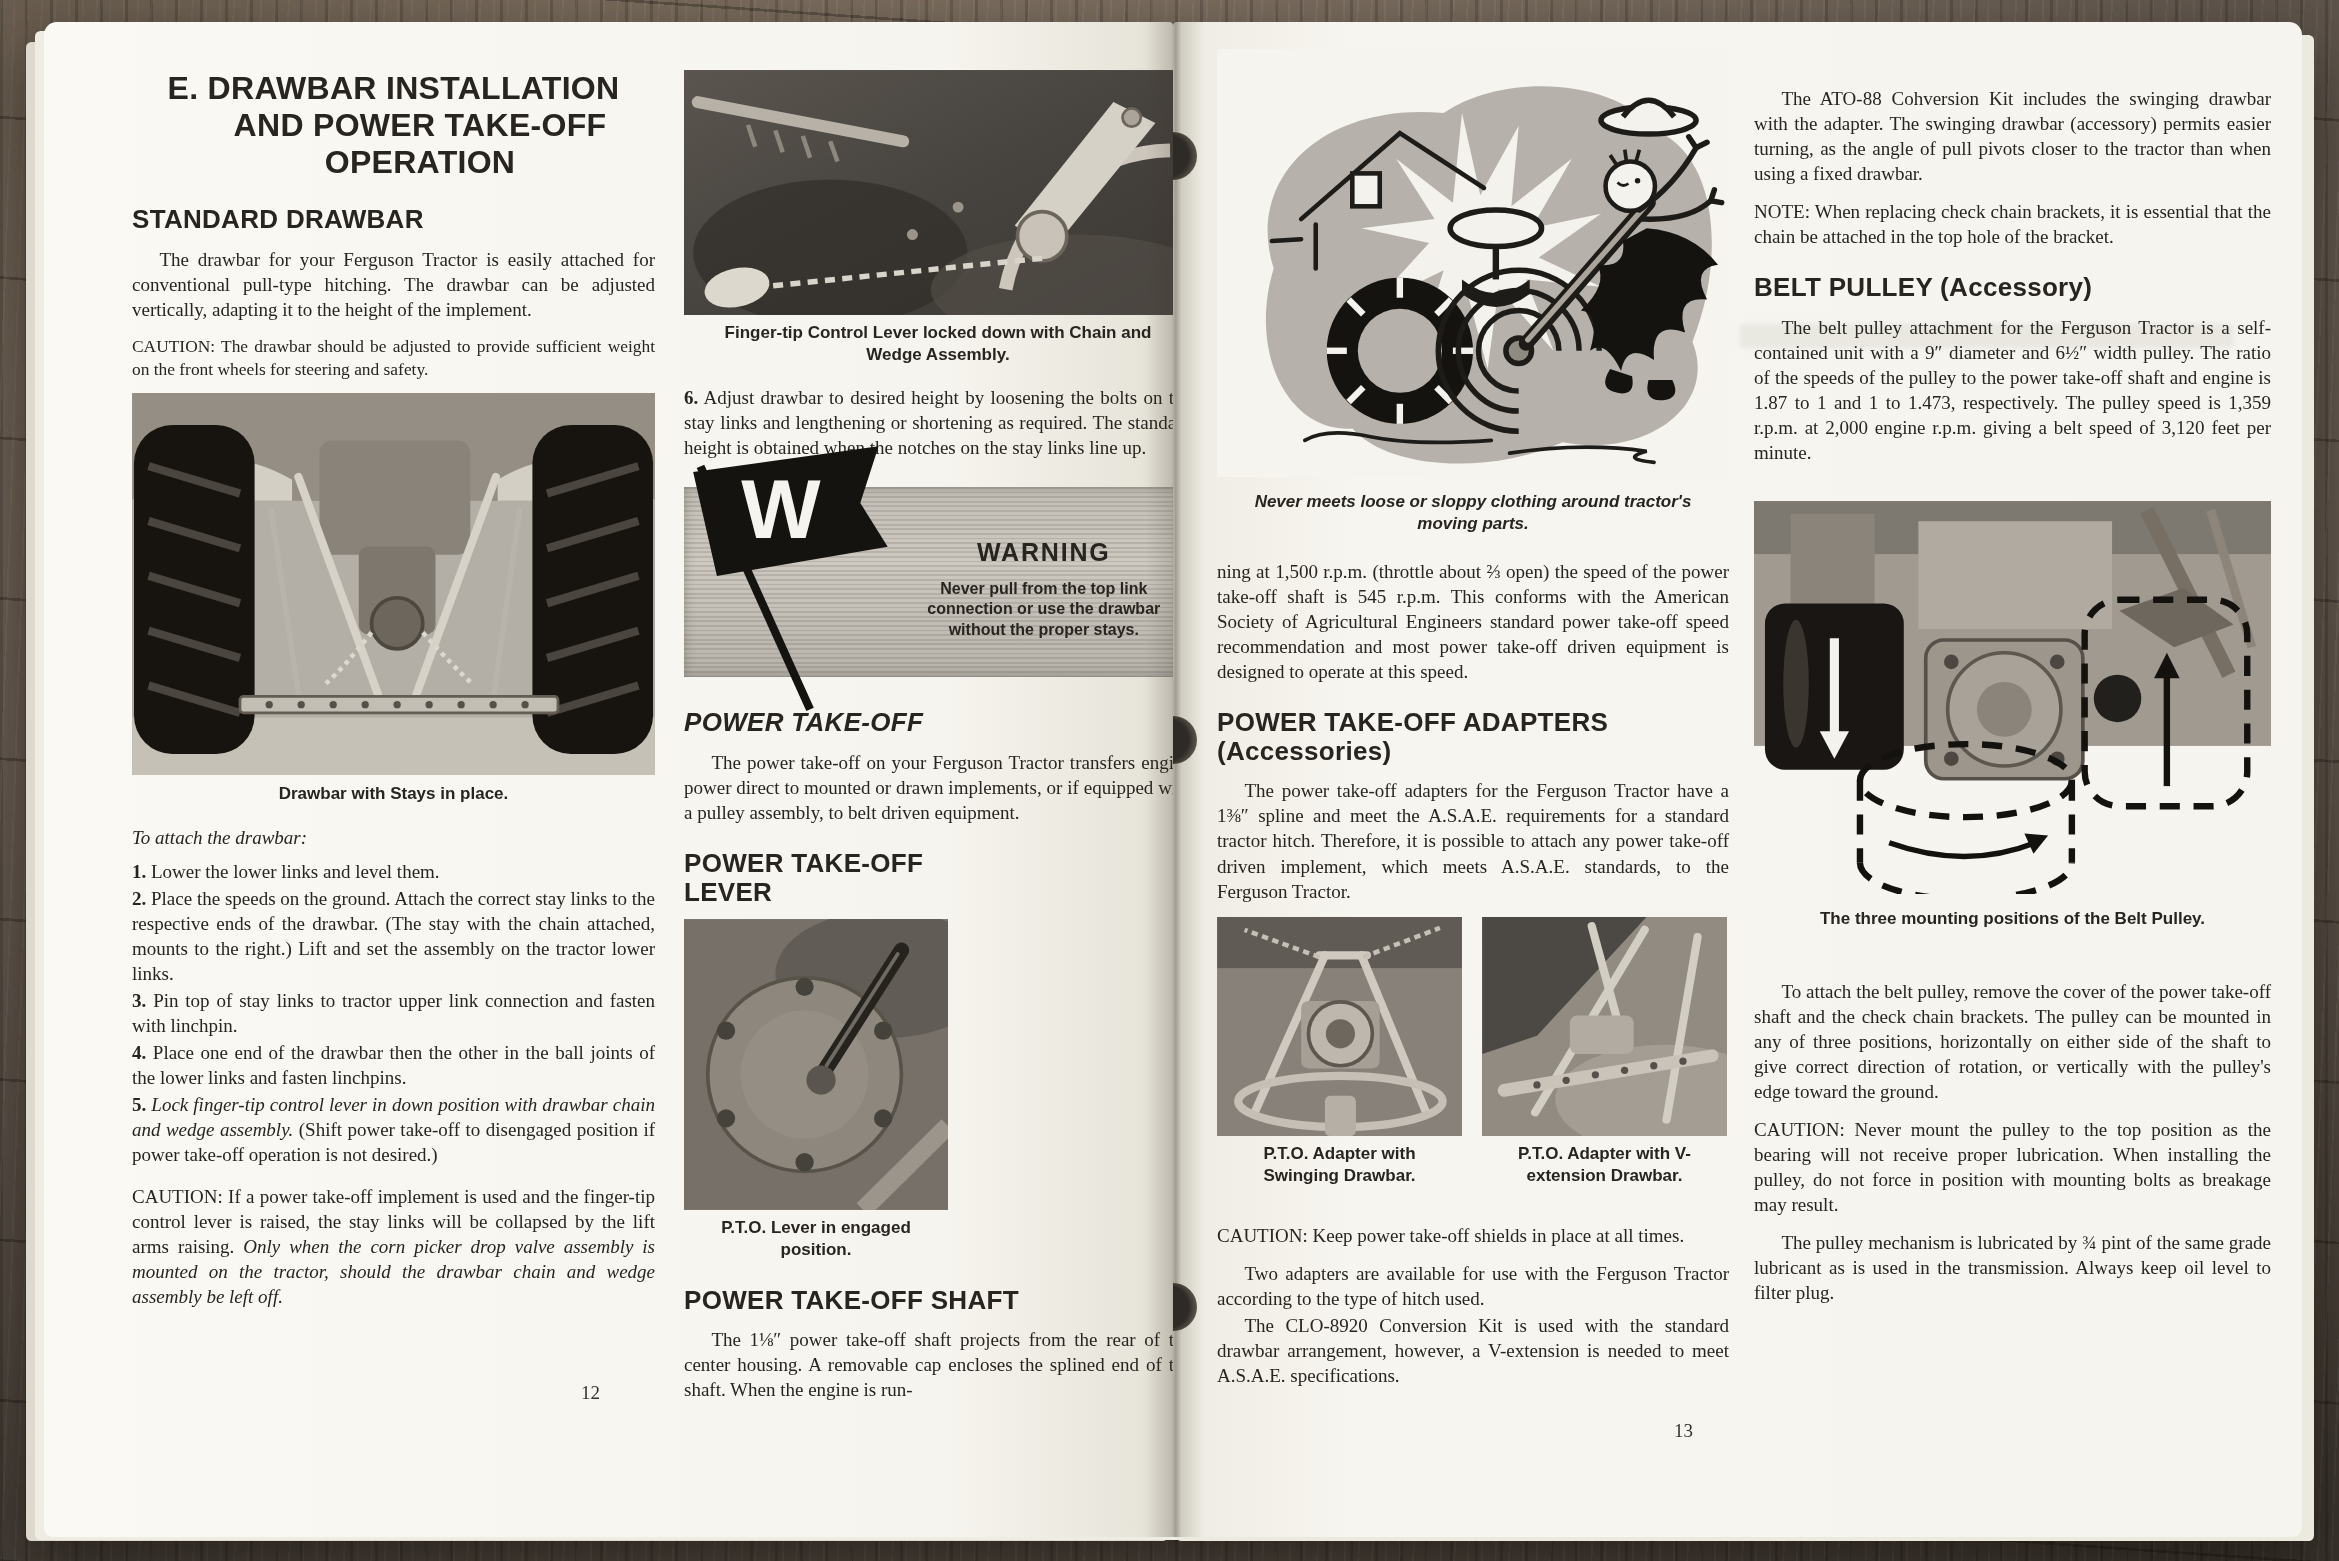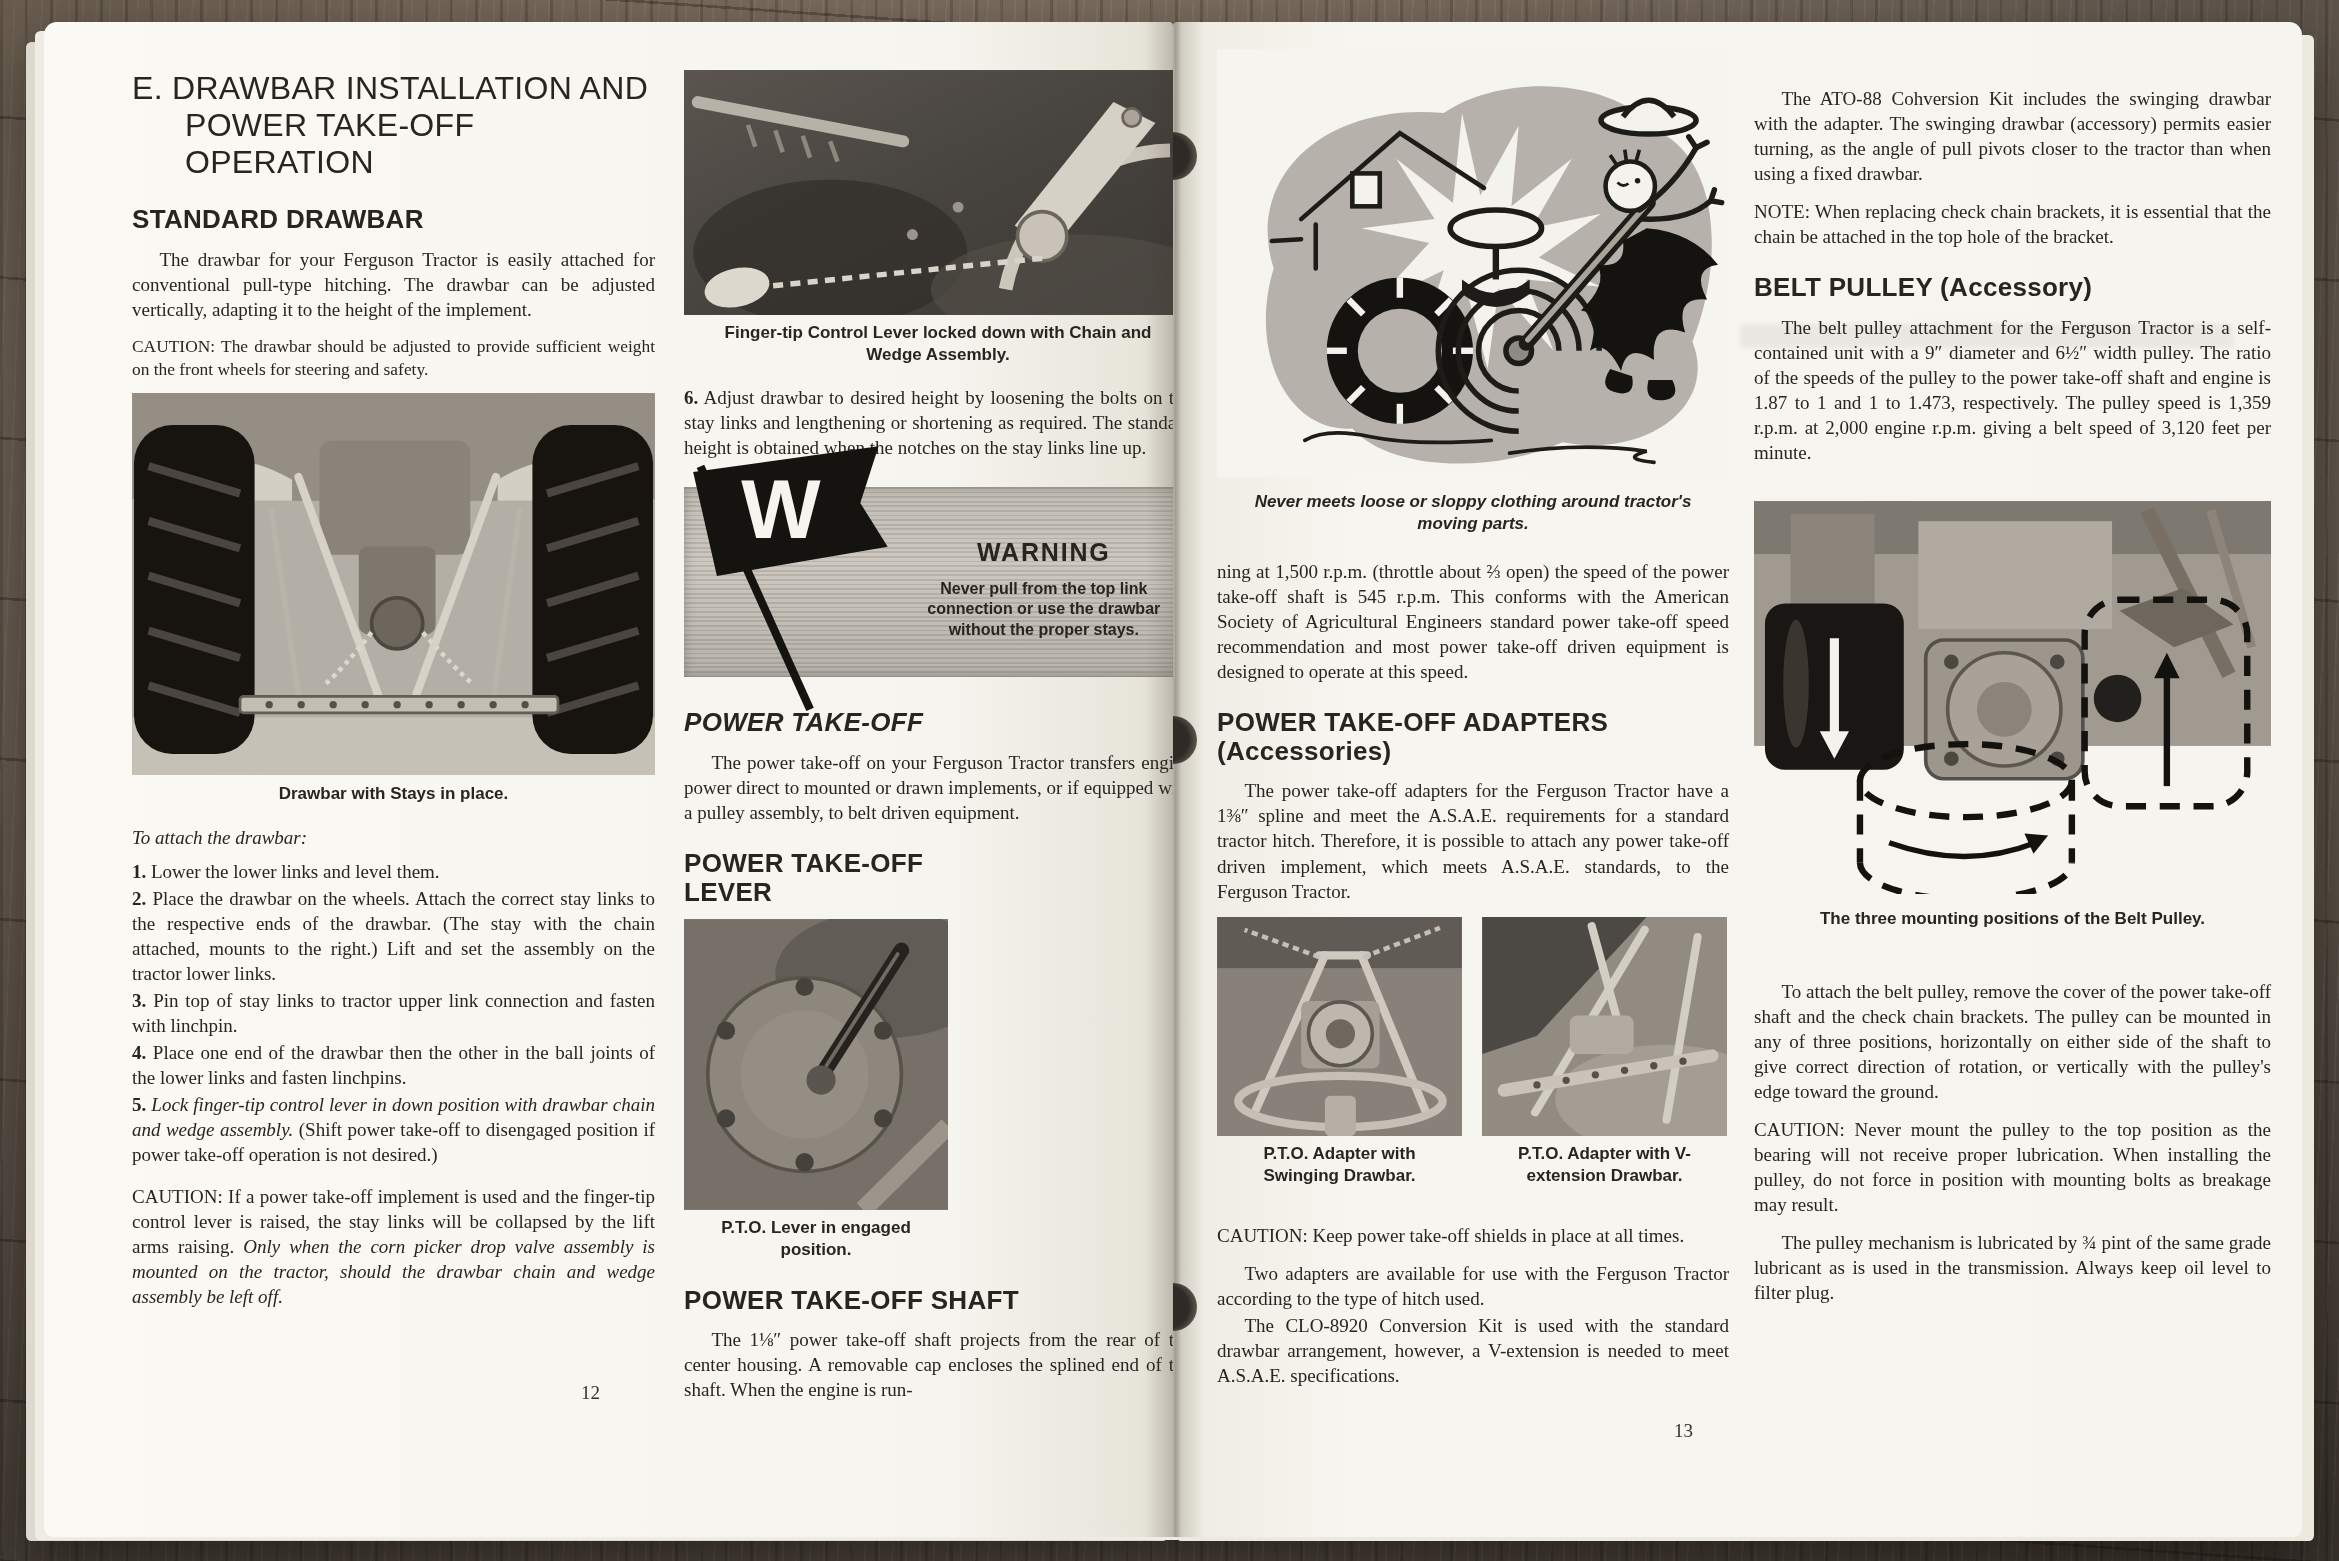--- a/index.html
+++ b/index.html
@@ -39,22 +39,22 @@
   }
   .punch-hole{
     position:absolute;left:0;width:24px;height:48px;z-index:6;
     border-radius:0 48px 48px 0;
     background:radial-gradient(circle at -5.5px 50%, #2e2a25 55%, #6d655a 85%, rgba(109,101,90,0) 100%);
   }
   .col{position:absolute;color:#282521;font-size:19px;line-height:1.32;text-align:justify;}
   p{margin:0 0 12.8px 0;}
   .indent{text-indent:27.4px;}
   .headline{
-    font-family:"Liberation Sans", sans-serif;font-weight:400;font-size:32px;line-height:1.16;
-    letter-spacing:0.3px;margin:0 0 24px 0;padding-left:53px;text-indent:-53px;text-align:left;
+    font-family:"Liberation Sans", sans-serif;font-weight:700;font-size:32px;line-height:1.16;
+    letter-spacing:0.3px;margin:0 0 24px 0;padding-left:53px;text-indent:-53px;text-align:center;
   }
   .h-section{
     font-family:"Liberation Sans", sans-serif;font-weight:700;font-size:26px;line-height:1.1;
     letter-spacing:0.3px;margin:24px 0 12.8px 0;text-align:left;
   }
   .caption{
     font-family:"Liberation Sans", sans-serif;font-weight:700;font-size:17px;line-height:1.3;
     text-align:center;margin:7.3px 16.4px 0 16.4px;
   }
   .small-text{font-size:17.4px;}
@@ -162,21 +162,21 @@
         </svg>
         <figcaption class="caption">Drawbar with Stays in place.</figcaption>
       </figure>
 
       <p class="it" style="margin:20px 0 9.1px 0;">To attach the drawbar:</p>
 
       <div>
         <div class="step"><span class="step-num">1.</span>
           <span>Lower the lower links and level them.</span></div>
         <div class="step"><span class="step-num">2.</span>
-          <span>Place the drawbar on the wheels. Attach the correct stay links to the respective ends of the drawbar. (The stay with the chain attached, mounts to the right.) Lift and set the assembly on the tractor lower links.</span></div>
+          <span>Place the speeds on the ground. Attach the correct stay links to the respective ends of the drawbar. (The stay with the chain attached, mounts to the right.) Lift and set the assembly on the tractor lower links.</span></div>
         <div class="step"><span class="step-num">3.</span>
           <span>Pin top of stay links to tractor upper link connection and fasten with linchpin.</span></div>
         <div class="step"><span class="step-num">4.</span>
           <span>Place one end of the drawbar then the other in the ball joints of the lower links and fasten linchpins.</span></div>
         <div class="step"><span class="step-num">5.</span>
           <span class="it">Lock finger-tip control lever in down position with drawbar chain and wedge assembly.</span>
           <span>(Shift power take-off to disengaged position if power take-off operation is not desired.)</span></div>
       </div>
 
       <p style="margin-top:16.4px;"><span>CAUTION:</span>

